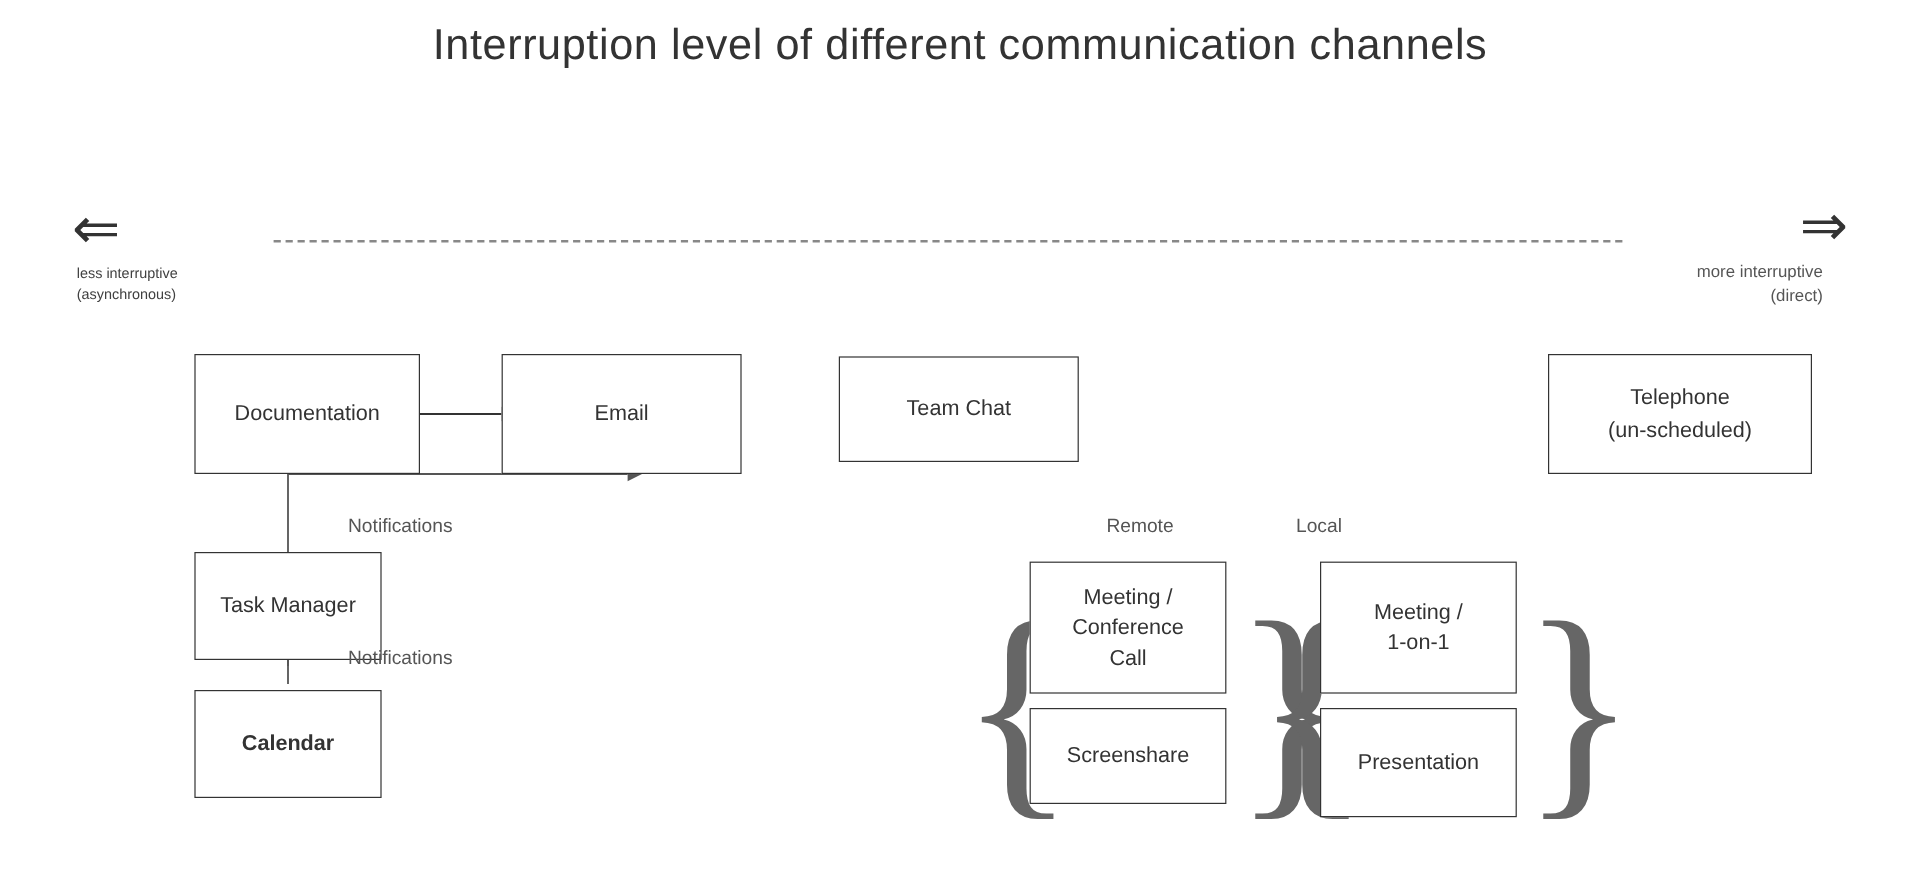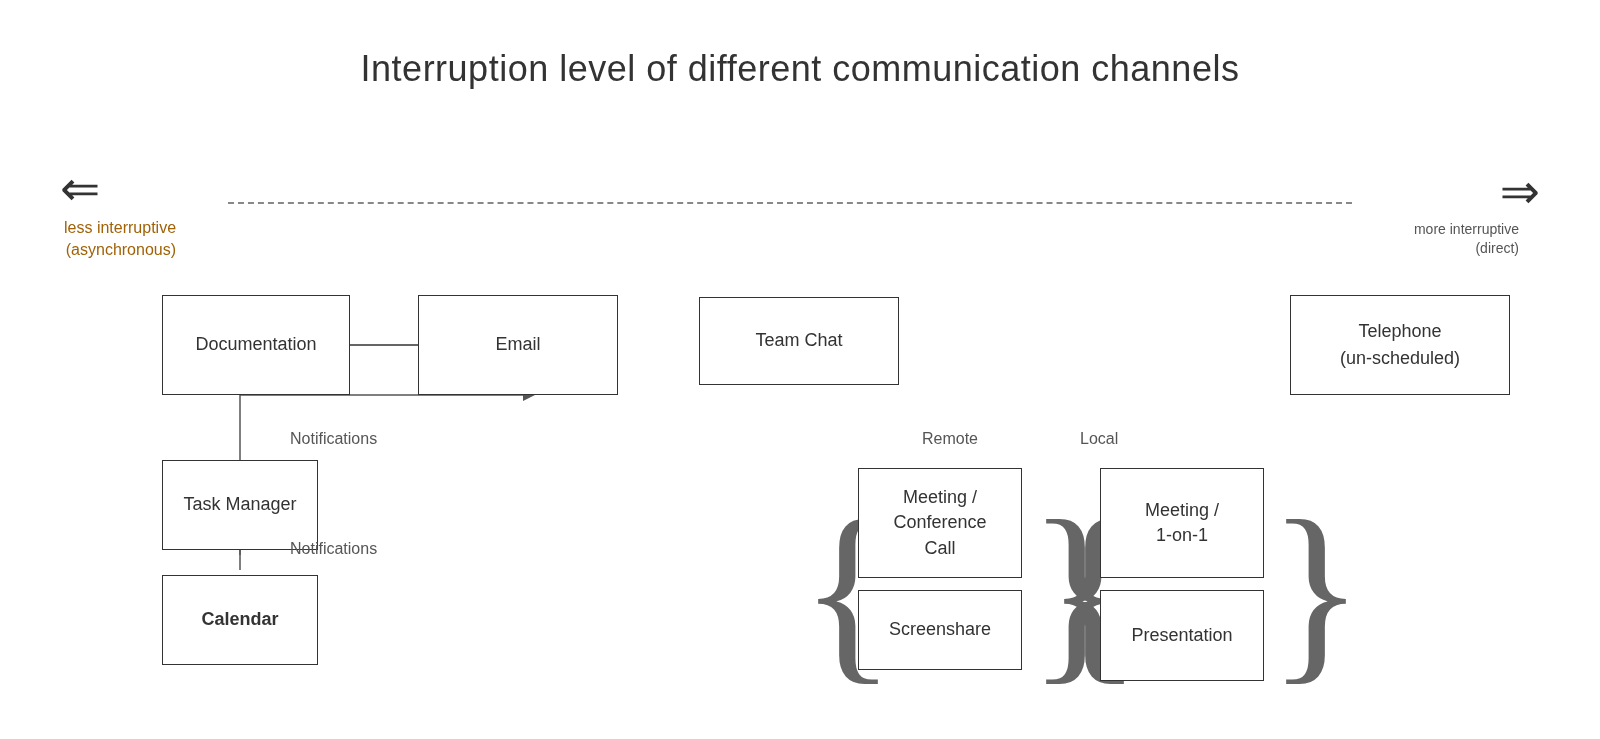--- a/index.html
+++ b/index.html
@@ -10,21 +10,21 @@
       height: 739px;
       overflow: hidden;
       position: relative;
     }
 
     .page-title {
       text-align: center;
       font-size: 36px;
       font-weight: 300;
       color: #333;
-      padding-top: 48px;
+      padding-top: 16px;
       letter-spacing: 0.5px;
     }
 
     
     .arrow-row {
       position: absolute;
       top: 165px;
       left: 60px;
       right: 60px;
       display: flex;
@@ -39,25 +39,24 @@
     }
 
     .arrow-shape-left {
       font-size: 48px;
       line-height: 1;
       color: #333;
       margin-bottom: 4px;
     }
 
     .arrow-label-left {
-      font-size: 16px;
-      color: #a16207;
+      font-size: 12px;
+      color: #404040;
       line-height: 1.4;
       margin-left: 4px;
-      text-align: right;
     }
 
     .dashed-line {
       flex: 1;
       border-top: 2px dashed #888;
       margin: 0 8px;
       margin-top: -20px;
     }
 
     .arrow-right {

